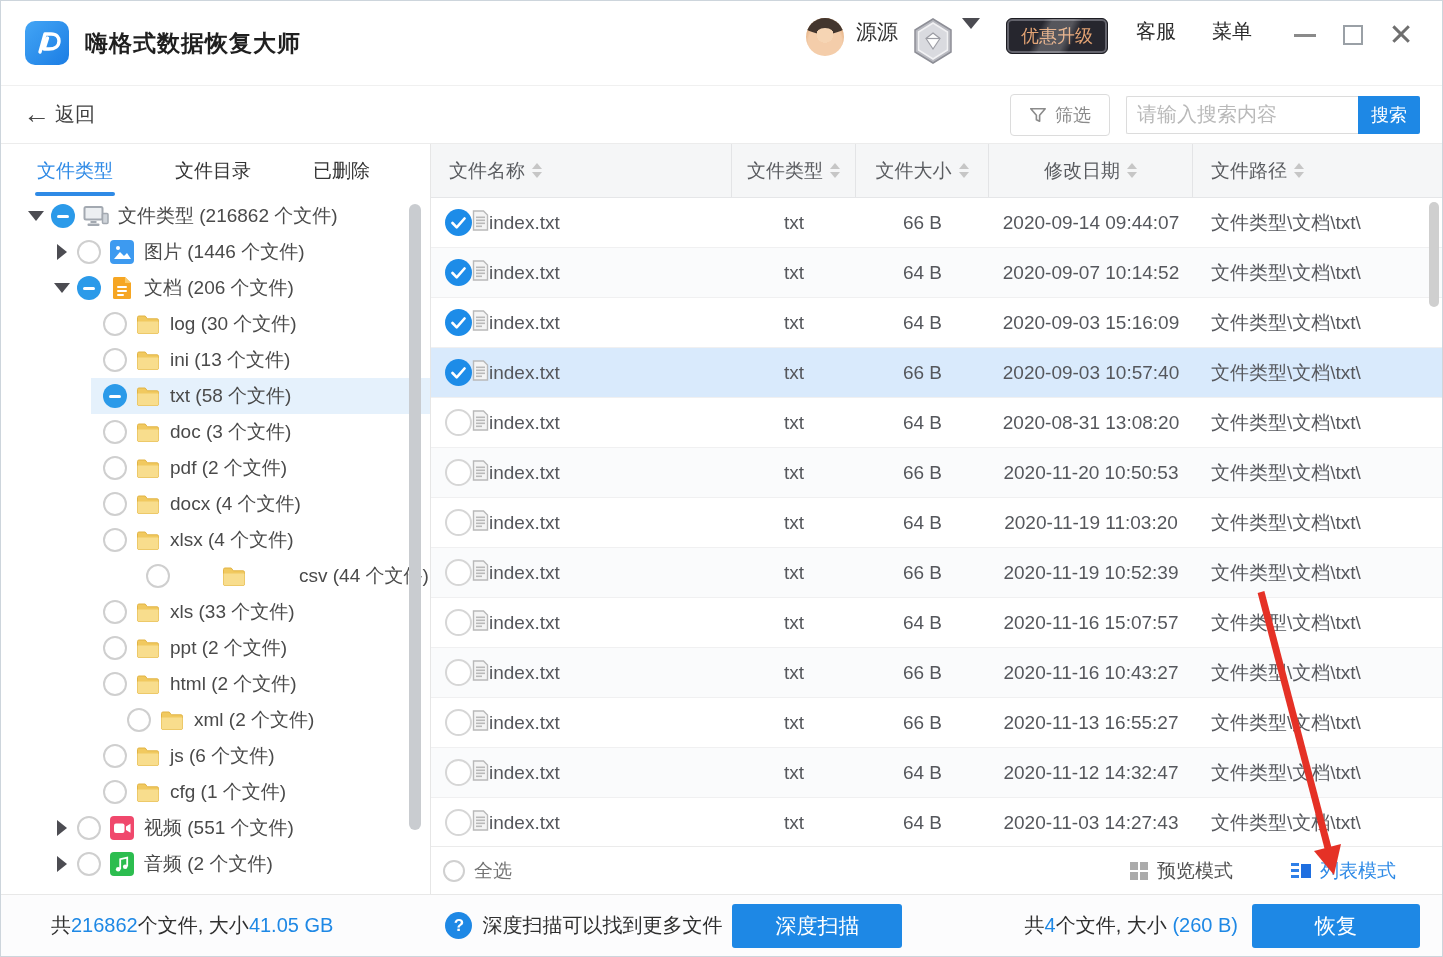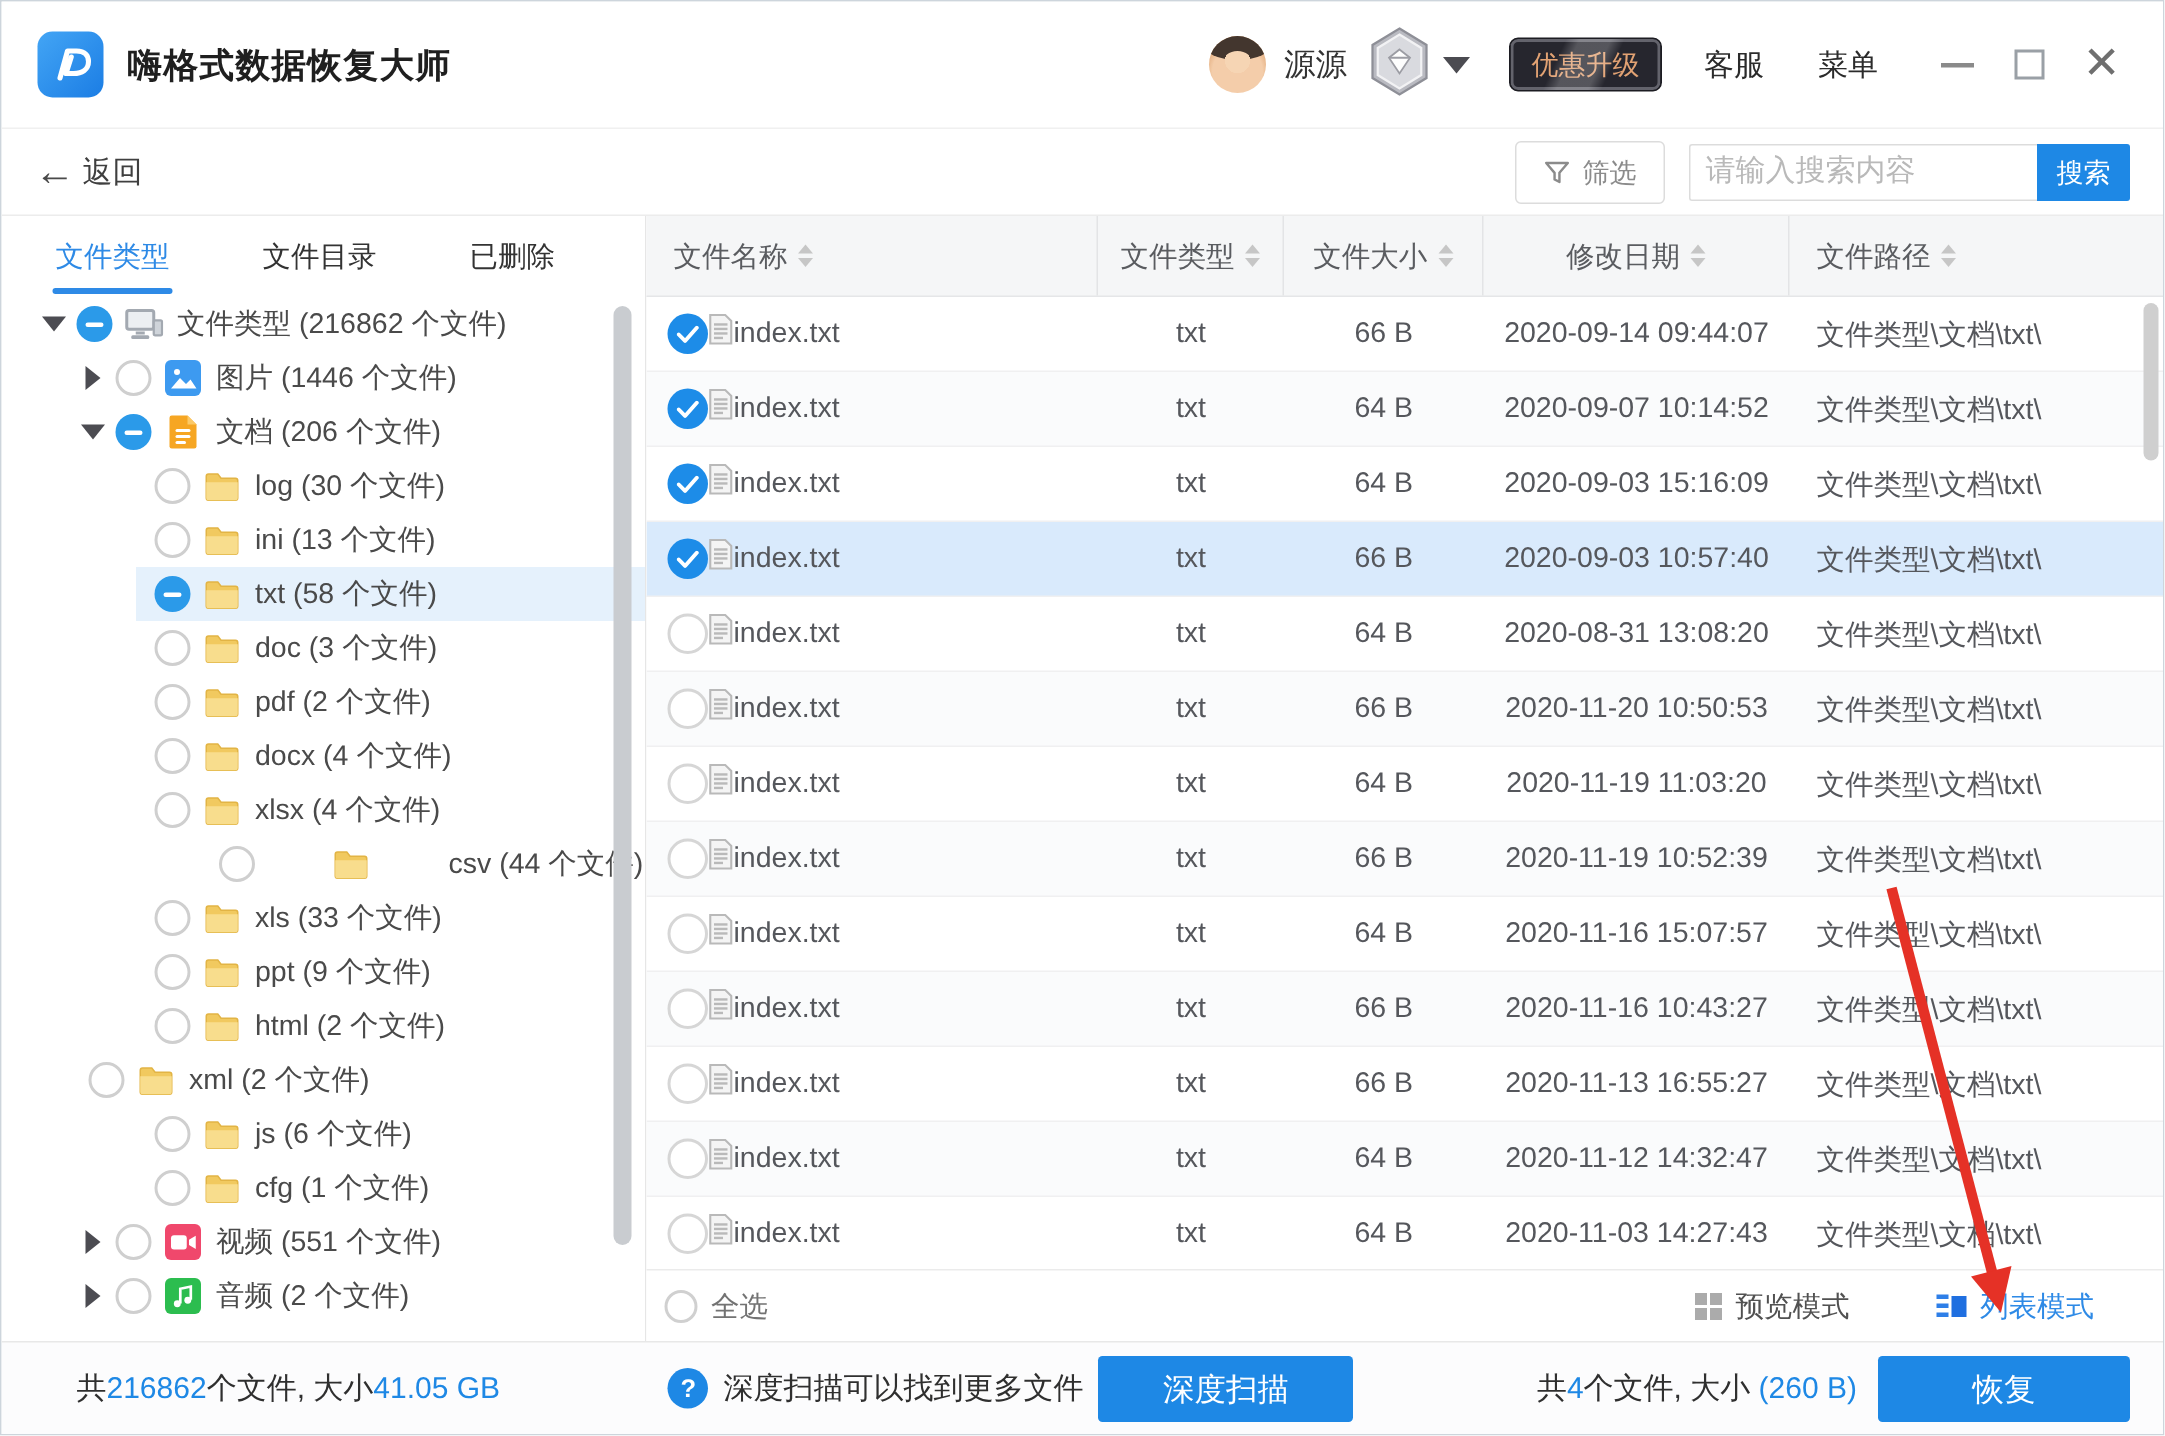--- a/index.html
+++ b/index.html
@@ -4,21 +4,21 @@
 <style>
   * { margin:0; padding:0; box-sizing:border-box; }
   html,body { width:1443px; height:957px; background:#fff; }
   body { font-family:"Liberation Sans","DejaVu Sans",sans-serif; color:#333; }
   .window { position:relative; width:1443px; height:957px; background:#fff; border:1px solid #cdd5dc; overflow:hidden; }
 
   
   .titlebar { position:absolute; top:0; left:0; right:0; height:85px; display:flex; align-items:center; padding:0 24px; border-bottom:1px solid #f0f0f0; background:#fff; }
   .logo { width:44px; height:44px; border-radius:10px; background:linear-gradient(135deg,#43a5f5,#1b7de4); display:flex; align-items:center; justify-content:center; margin-right:16px; flex:0 0 auto; }
   .app-title { font-size:23px; font-weight:700; color:#1f1f1f; letter-spacing:1px; }
-  .tb-right { margin-left:auto; display:flex; align-items:center; }
+  .tb-right { margin-left:auto; display:flex; }
   .avatar { width:38px; height:38px; border-radius:50%; background:radial-gradient(circle at 50% 62%, #f4cdaa 0 55%, #e0a877 75%, #c98d5e 100%); position:relative; overflow:hidden; flex:0 0 auto; }
   .avatar::before { content:""; position:absolute; top:-6px; left:-4px; right:-4px; height:22px; border-radius:50%; background:#43362e; }
   .avatar::after { content:""; position:absolute; top:10px; left:9px; width:20px; height:16px; border-radius:50%; background:radial-gradient(circle at 50% 40%, #f6d5b4 0 60%, transparent 61%); }
   .username { font-size:21px; color:#333; margin:0 12px 0 12px; }
   .badge { margin-left:2px; }
   .caret-down { width:0; height:0; border-left:9px solid transparent; border-right:9px solid transparent; border-top:11px solid #4b4b51; margin-left:8px; }
   .upgrade-btn { margin:0 28px 0 26px; height:36px; padding:0 14px; background:#26262e; border-radius:6px; border:1px solid #1c1c22; box-shadow:inset 0 0 0 2px #63636c; color:#e2a273; font-size:18px; display:flex; align-items:center; position:relative; overflow:hidden; cursor:pointer; }
   .upgrade-btn::after { content:""; position:absolute; inset:0; background:linear-gradient(115deg,transparent 32%,rgba(255,255,255,.22) 40%,rgba(255,255,255,.22) 58%,transparent 66%); }
   .tb-link { font-size:20px; color:#2b2b2b; margin-right:36px; cursor:pointer; }
   .win-btn { display:flex; align-items:center; justify-content:center; width:34px; height:34px; cursor:pointer; }
@@ -323,34 +323,34 @@
         </div>
         <div class="tree-row" style="padding-left: 76px;">
           <span class="exp"></span>
           <span class="chk empty"></span>
           <span class="tree-icon">
             <svg width="24" height="21" viewBox="0 0 24 21">
               <path d="M1.5 3.5A1.5 1.5 0 0 1 3 2h6.2l2.2 2.8H21A1.5 1.5 0 0 1 22.5 6.3V18a1.5 1.5 0 0 1-1.5 1.5H3A1.5 1.5 0 0 1 1.5 18z" fill="#f1c95f" stroke="#e2b445"></path>
               <path d="M1.5 7.5h21V18a1.5 1.5 0 0 1-1.5 1.5H3A1.5 1.5 0 0 1 1.5 18z" fill="#f8dd8d"></path>
             </svg>
           </span>
-          <span class="tree-label">ppt (9 个文件)</span>
+          <span class="tree-label">ppt (2 个文件)</span>
         </div>
         <div class="tree-row" style="padding-left: 76px;">
           <span class="exp"></span>
           <span class="chk empty"></span>
           <span class="tree-icon">
             <svg width="24" height="21" viewBox="0 0 24 21">
               <path d="M1.5 3.5A1.5 1.5 0 0 1 3 2h6.2l2.2 2.8H21A1.5 1.5 0 0 1 22.5 6.3V18a1.5 1.5 0 0 1-1.5 1.5H3A1.5 1.5 0 0 1 1.5 18z" fill="#f1c95f" stroke="#e2b445"></path>
               <path d="M1.5 7.5h21V18a1.5 1.5 0 0 1-1.5 1.5H3A1.5 1.5 0 0 1 1.5 18z" fill="#f8dd8d"></path>
             </svg>
           </span>
           <span class="tree-label">html (2 个文件)</span>
         </div>
-        <div class="tree-row" style="padding-left: 32px;">
+        <div class="tree-row" style="padding-left: 100px;">
           <span class="exp"></span>
           <span class="chk empty"></span>
           <span class="tree-icon">
             <svg width="24" height="21" viewBox="0 0 24 21">
               <path d="M1.5 3.5A1.5 1.5 0 0 1 3 2h6.2l2.2 2.8H21A1.5 1.5 0 0 1 22.5 6.3V18a1.5 1.5 0 0 1-1.5 1.5H3A1.5 1.5 0 0 1 1.5 18z" fill="#f1c95f" stroke="#e2b445"></path>
               <path d="M1.5 7.5h21V18a1.5 1.5 0 0 1-1.5 1.5H3A1.5 1.5 0 0 1 1.5 18z" fill="#f8dd8d"></path>
             </svg>
           </span>
           <span class="tree-label">xml (2 个文件)</span>
         </div>

